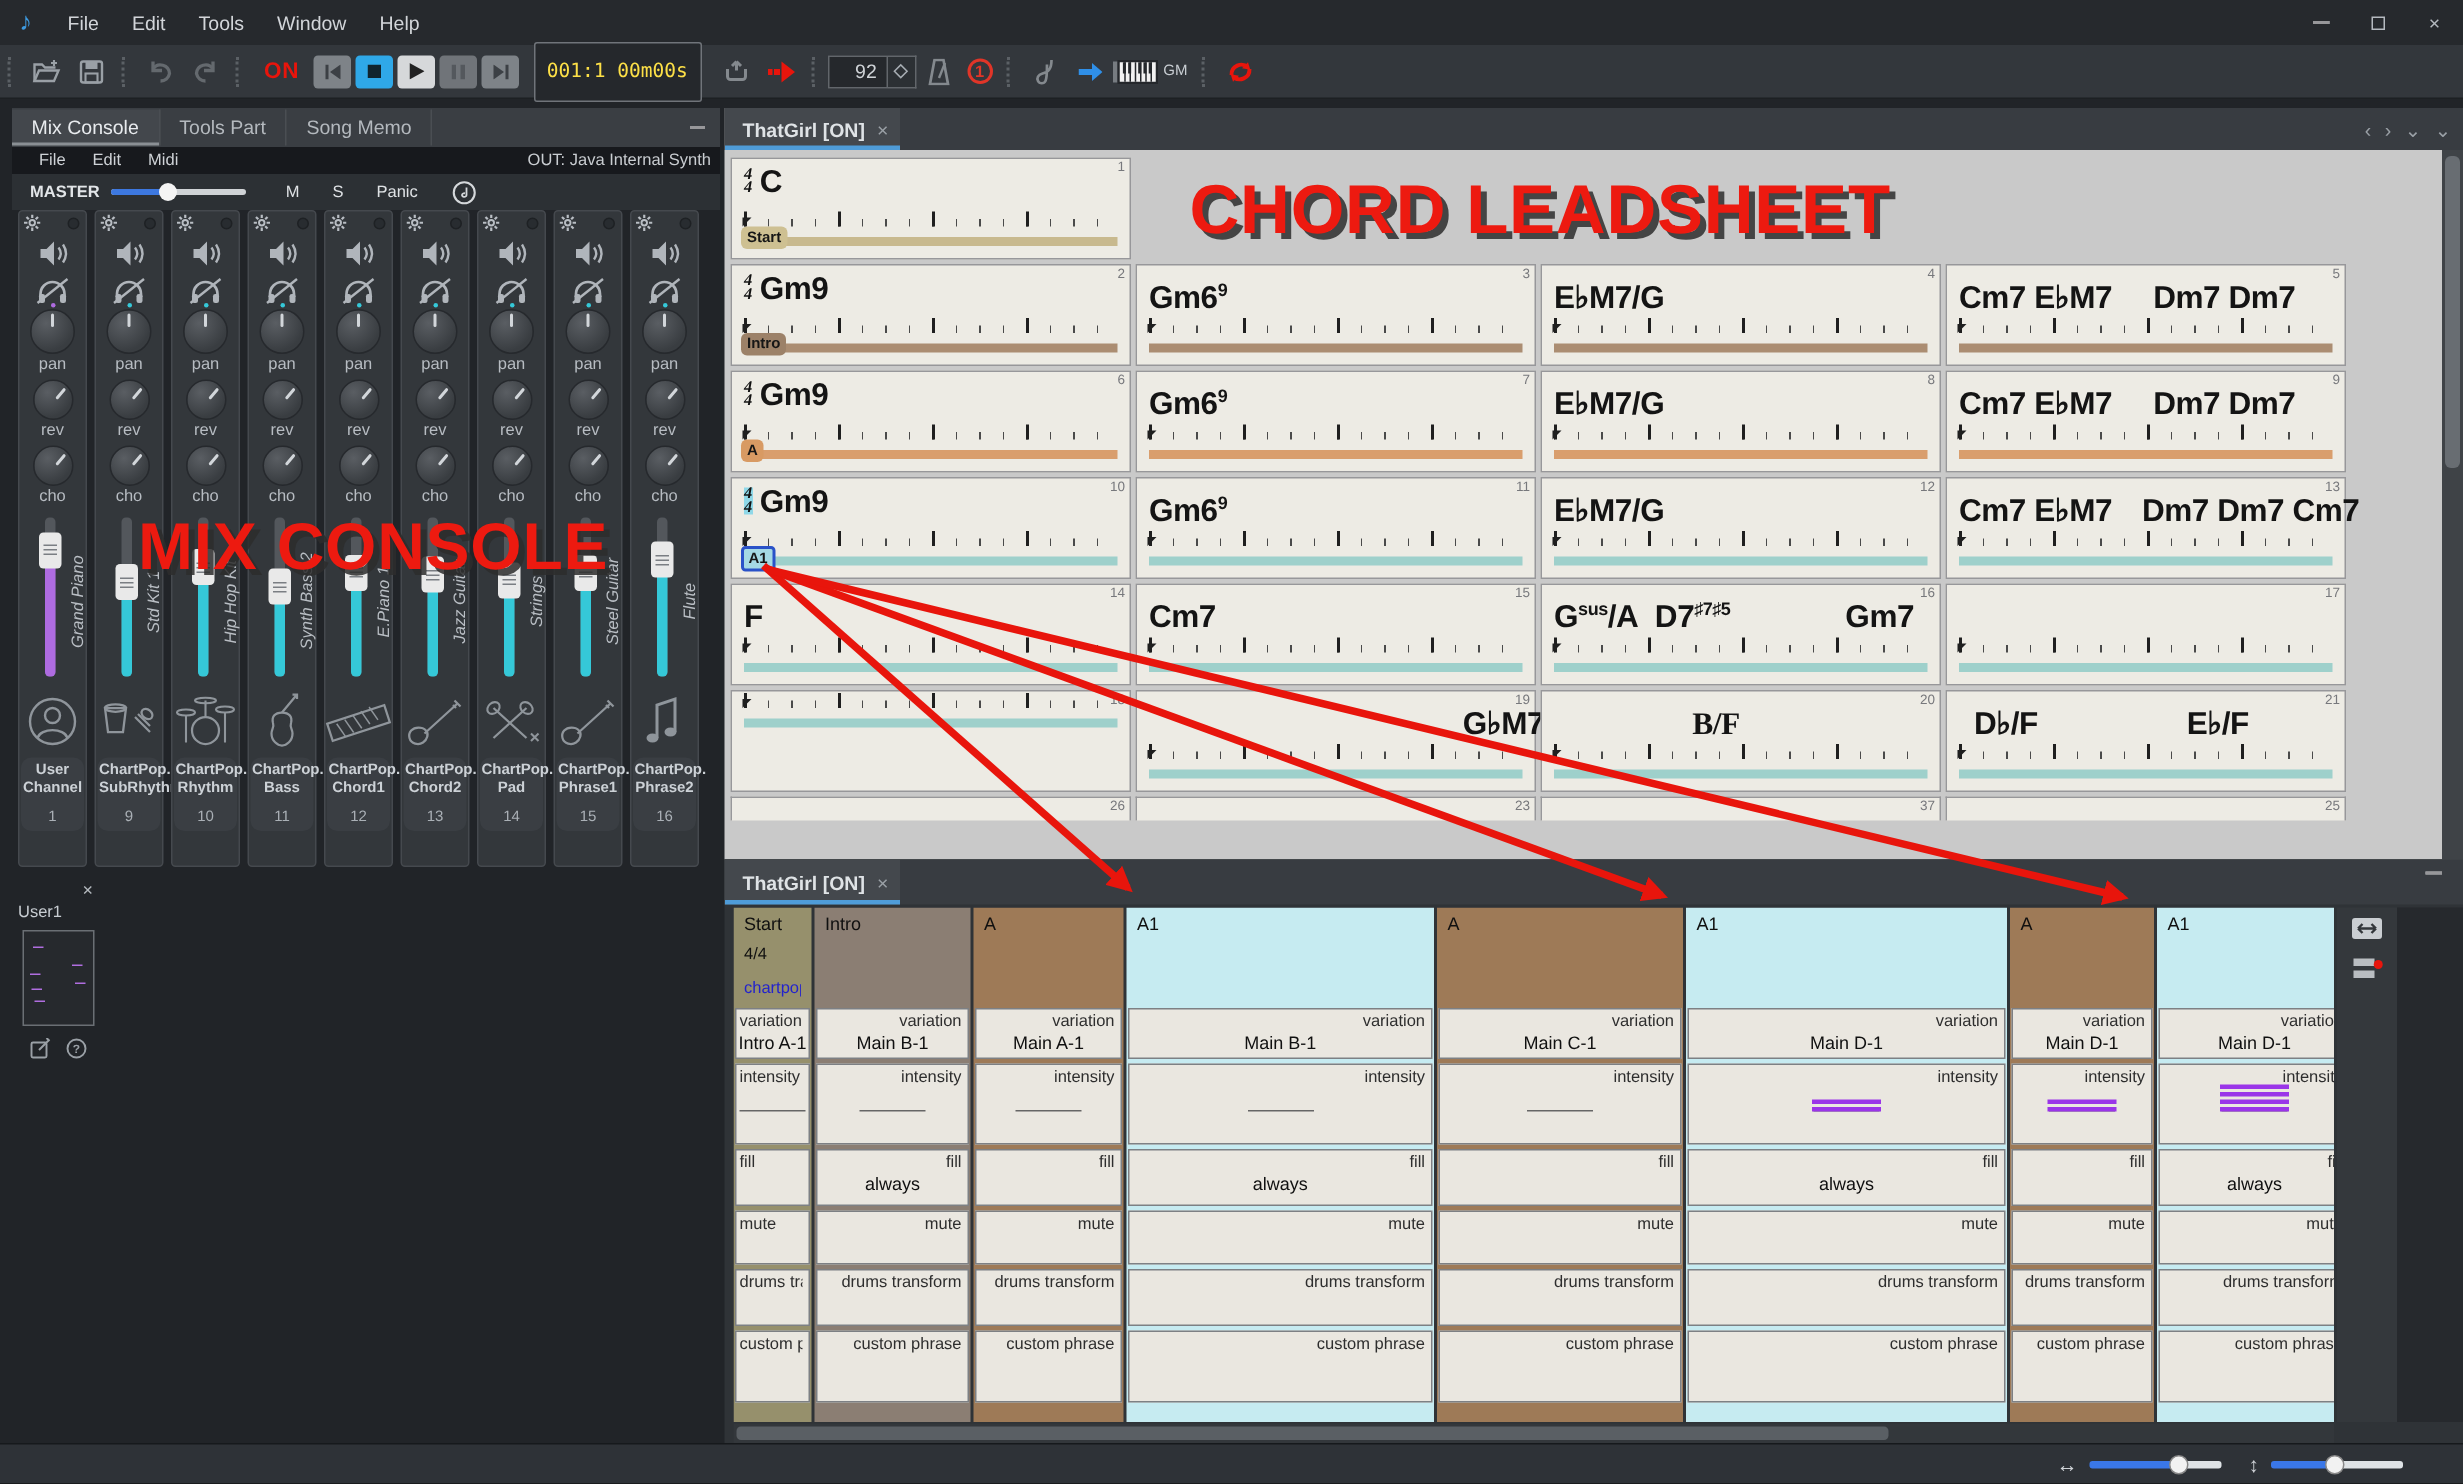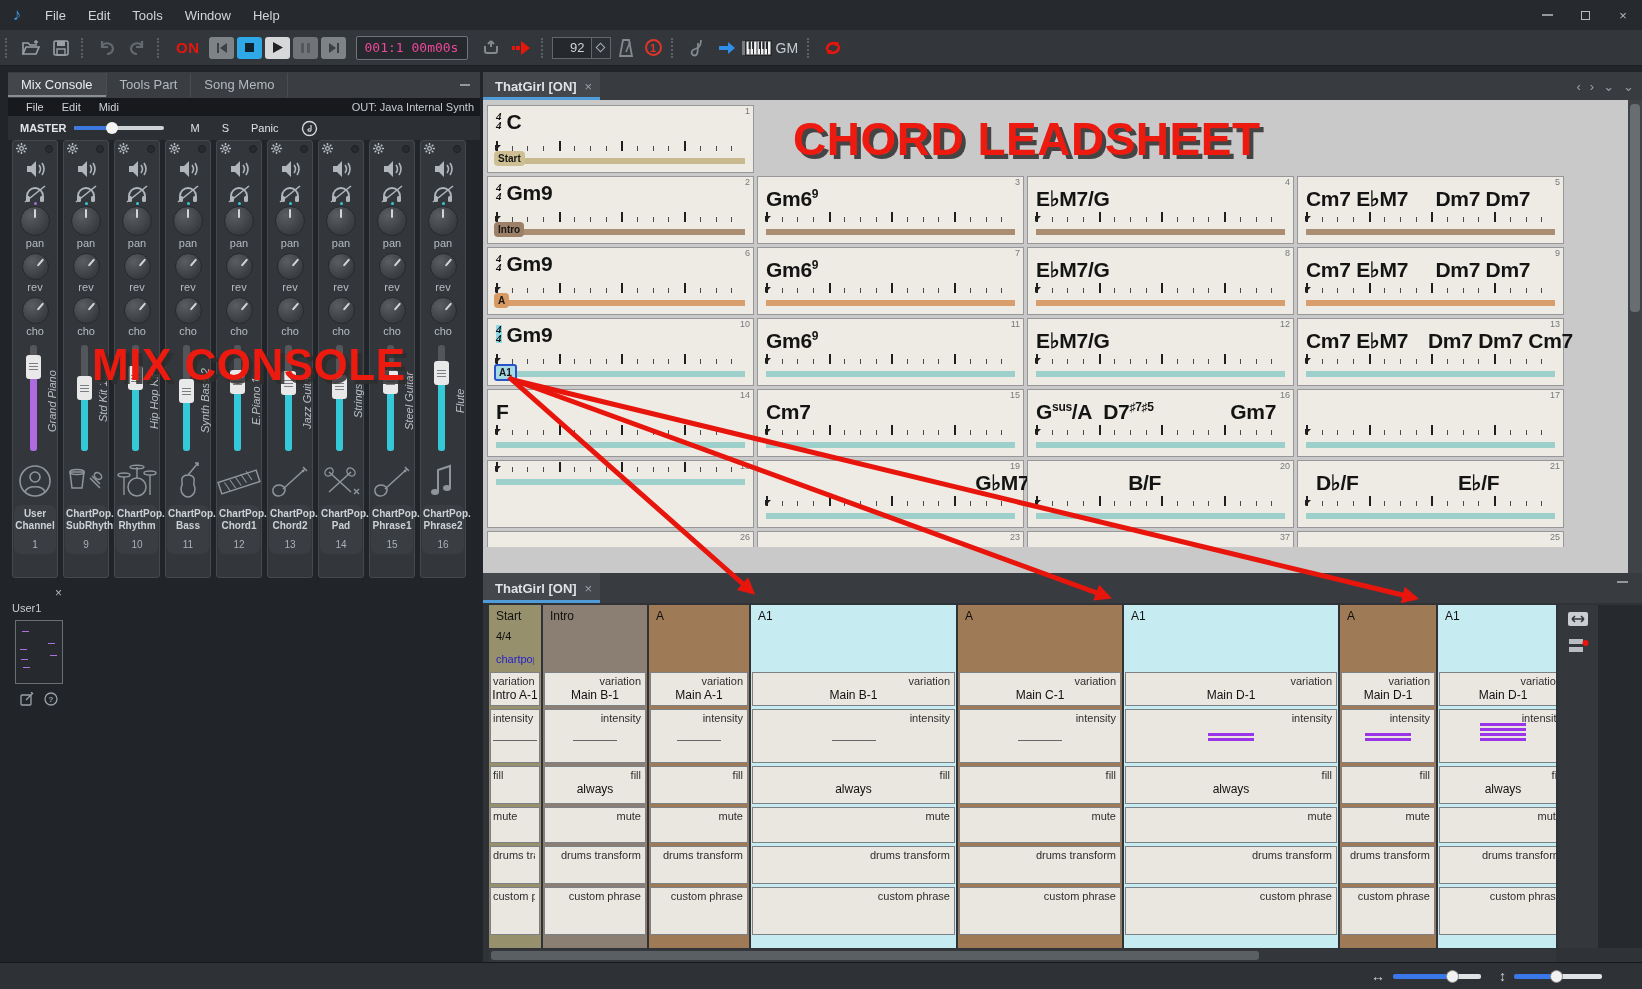--- a/index.html
+++ b/index.html
@@ -19,27 +19,27 @@
   .wc .box { width:9px; height:9px; border:1px solid #b5bac0; }
 
   
   .toolbar { position:absolute; left:0; top:30px; width:100%; height:36px; background:#33373c;
              display:flex; align-items:center; border-bottom:1px solid #1d2023; }
   .tgrip { width:4px; height:20px; border-left:2px dotted #5b6065; margin:0 7px 0 5px; }
   .tbtn { width:26px; height:24px; display:flex; align-items:center; justify-content:center; margin:0 2px; }
   .on-label { color:#e8150c; font-weight:800; font-size:15px; margin:0 8px; letter-spacing:.5px; }
   .tp { width:25px; height:22px; border-radius:3px; margin:0 1.5px; display:flex; align-items:center; justify-content:center; }
   .tp.grey { background:#7e8388; } .tp.blue { background:#2fa8e8; } .tp.light { background:#d6d8da; } .tp.dis { background:#85898e; opacity:.75; }
-  .posbox { width:112px; height:24px; margin:0 8px; background:#25282c; border:1px solid #70747a; border-radius:2px;
-            font-family:"DejaVu Sans Mono", monospace; font-size:13px; color:#ec4899; display:flex; align-items:center; justify-content:center; }
+  .posbox { width:112px; height:40px; margin:0 8px; background:#25282c; border:1px solid #70747a; border-radius:2px;
+            font-family:"DejaVu Sans Mono", monospace; font-size:13px; color:#fde047; display:flex; align-items:center; justify-content:center; }
   .tempo-box { width:40px; height:22px; background:#25282c; border:1px solid #62666b; color:#cfd3d7; font-size:13px;
                display:flex; align-items:center; justify-content:flex-end; padding-right:6px; }
   .spin { width:19px; height:22px; background:#2c3034; border:1px solid #62666b; border-left:none; display:flex; align-items:center; justify-content:center; }
   .spin i { width:7px; height:7px; border:1px solid #a7adb3; transform:rotate(45deg); display:block; }
-  .gm { font-size:14px; color:#c8cdd2; margin:0 4px; }
+  .gm { font-size:10px; color:#c8cdd2; margin:0 4px; }
   .circ1 { width:17px; height:17px; border:2px solid #e03528; border-radius:50%; color:#e03528; font-weight:bold;
            font-size:11px; display:flex; align-items:center; justify-content:center; margin:0 4px; }
 
   
   .left-panel { position:absolute; left:8px; top:72px; width:472px; height:890px; background:#212428; }
   .lp-tabs { height:26px; background:#3a3e43; display:flex; align-items:center; }
   .lp-tab { padding:4px 13px 5px; font-size:13px; color:#b4b9be; border-right:1px solid #4a4e53; }
   .lp-tab.active { color:#e8ebee; box-shadow:inset 0 -2px 0 #8a8f94; background:#43474c; }
   .lp-min { margin-left:auto; margin-right:10px; color:#b4b9be; }
   .lp-min .bar{ width:10px; height:1px; background:#b4b9be; display:block;}
@@ -1239,21 +1239,21 @@
             <div class="ruler">
               <span class="flag"></span>
             </div>
             <div class="sstrip">
               <span class="sbar" style="background: rgb(158, 208, 203);"></span>
             </div>
           </div>
           <div class="bar">
             <span class="bar-num">20</span>
             <div class="chordline">
-              <span class="chord" style="left: 37%;">B/F</span>
+              <span class="chord" style="left: 37%; font-family: Liberation Serif, serif;">B/F</span>
             </div>
             <div class="ruler">
               <span class="flag"></span>
             </div>
             <div class="sstrip">
               <span class="sbar" style="background: rgb(158, 208, 203);"></span>
             </div>
           </div>
           <div class="bar">
             <span class="bar-num">21</span>

